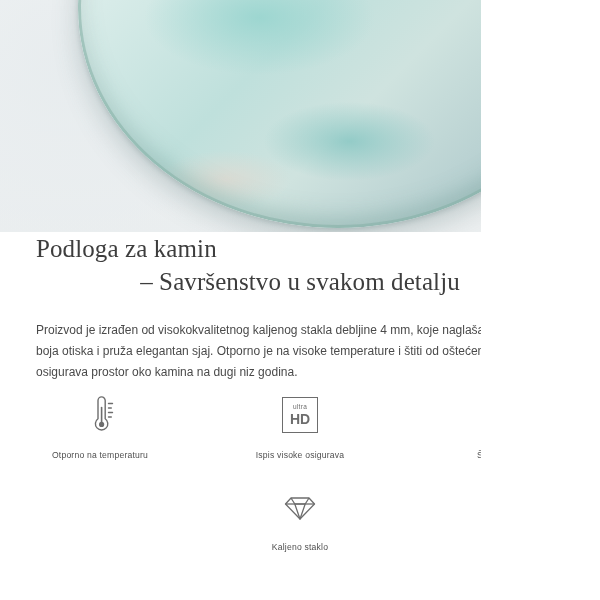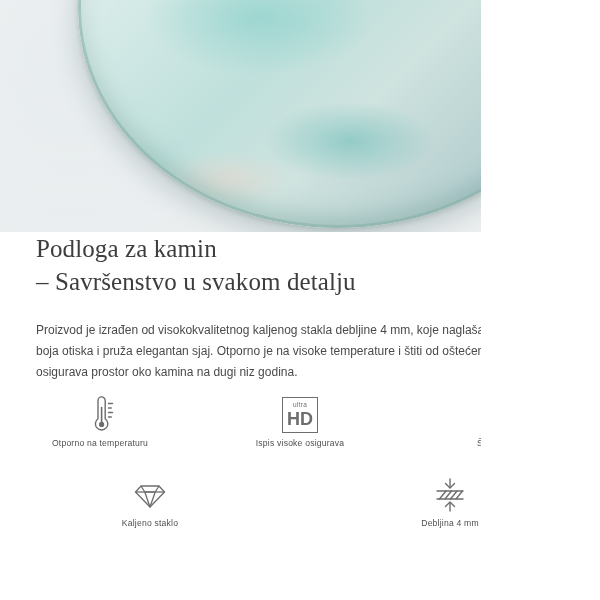--- a/index.html
+++ b/index.html
@@ -100,21 +100,21 @@
   .headline {
     margin: 0;
     padding: 0 36px;
     font-family: "Liberation Serif", serif;
     font-weight: 400;
     font-size: 25px;
     line-height: 33px;
     color: #3d3d3d;
     letter-spacing: 0.1px;
   }
-  .headline .line2 { display: block; }
+  .headline .line2 { display: block; text-align: center; }
   .body-copy {
     margin: 0;
     padding: 22px 40px 0 36px;
     font-size: 12px;
     line-height: 21px;
     color: #4a4a4a;
   }
 
   
   .features {
@@ -135,20 +135,21 @@
     justify-content: flex-start;
   }
   .feature-icon {
     height: 46px;
     display: flex;
     align-items: center;
     justify-content: center;
     color: #6d6d6d;
   }
   .feature-label {
+    margin-top: 12px;
     font-size: 8.6px;
     letter-spacing: 0.2px;
     color: #4f4f4f;
     text-align: center;
   }
   .row-2 { margin-top: 24px; }
 
   .hd-box {
     width: 34px;
     height: 34px;
@@ -158,21 +159,21 @@
     align-items: center;
     justify-content: center;
     line-height: 1;
   }
   .hd-top {
     font-size: 6.5px;
     letter-spacing: 0.3px;
     color: #6d6d6d;
   }
   .hd-bottom {
-    font-size: 18px;
+    font-size: 14px;
     font-weight: 700;
     color: #6d6d6d;
     margin-top: 1px;
   }
 </style>
 </head>
 <body>
 
 <div class="page">
 
@@ -240,31 +241,17 @@
             <path d="M11 10h18l5.5 6L20 31 5.5 16z"></path>
             <path d="M5.5 16h29"></path>
             <path d="M11 10 14.8 16 20 31 25.2 16 29 10"></path>
             <path d="M14.8 16h10.4"></path>
           </svg>
         </div>
         <div class="feature-label">Kaljeno staklo</div>
       </div>
 
 
-      <div class="feature">
-        <div class="feature-icon">
-          <svg width="40" height="40" viewBox="0 0 40 40" fill="none" stroke="#6d6d6d" stroke-width="1.4" stroke-linecap="round" stroke-linejoin="round">
-            <path d="M20 4v8"></path>
-            <path d="m15.5 8.5 4.5 4.5 4.5-4.5"></path>
-            <path d="M7 16h26"></path>
-            <path d="M7 24h26"></path>
-            <path d="M9.5 24 16 16M15 24l6.5-8M20.5 24l6.5-8M26 24l6.5-8"></path>
-            <path d="M20 36v-8"></path>
-            <path d="m15.5 31.5 4.5-4.5 4.5 4.5"></path>
-          </svg>
-        </div>
-        <div class="feature-label">Debljina 4 mm</div>
-      </div>
 
     </div>
   </div>
 
 </div>
 
 </body></html>

